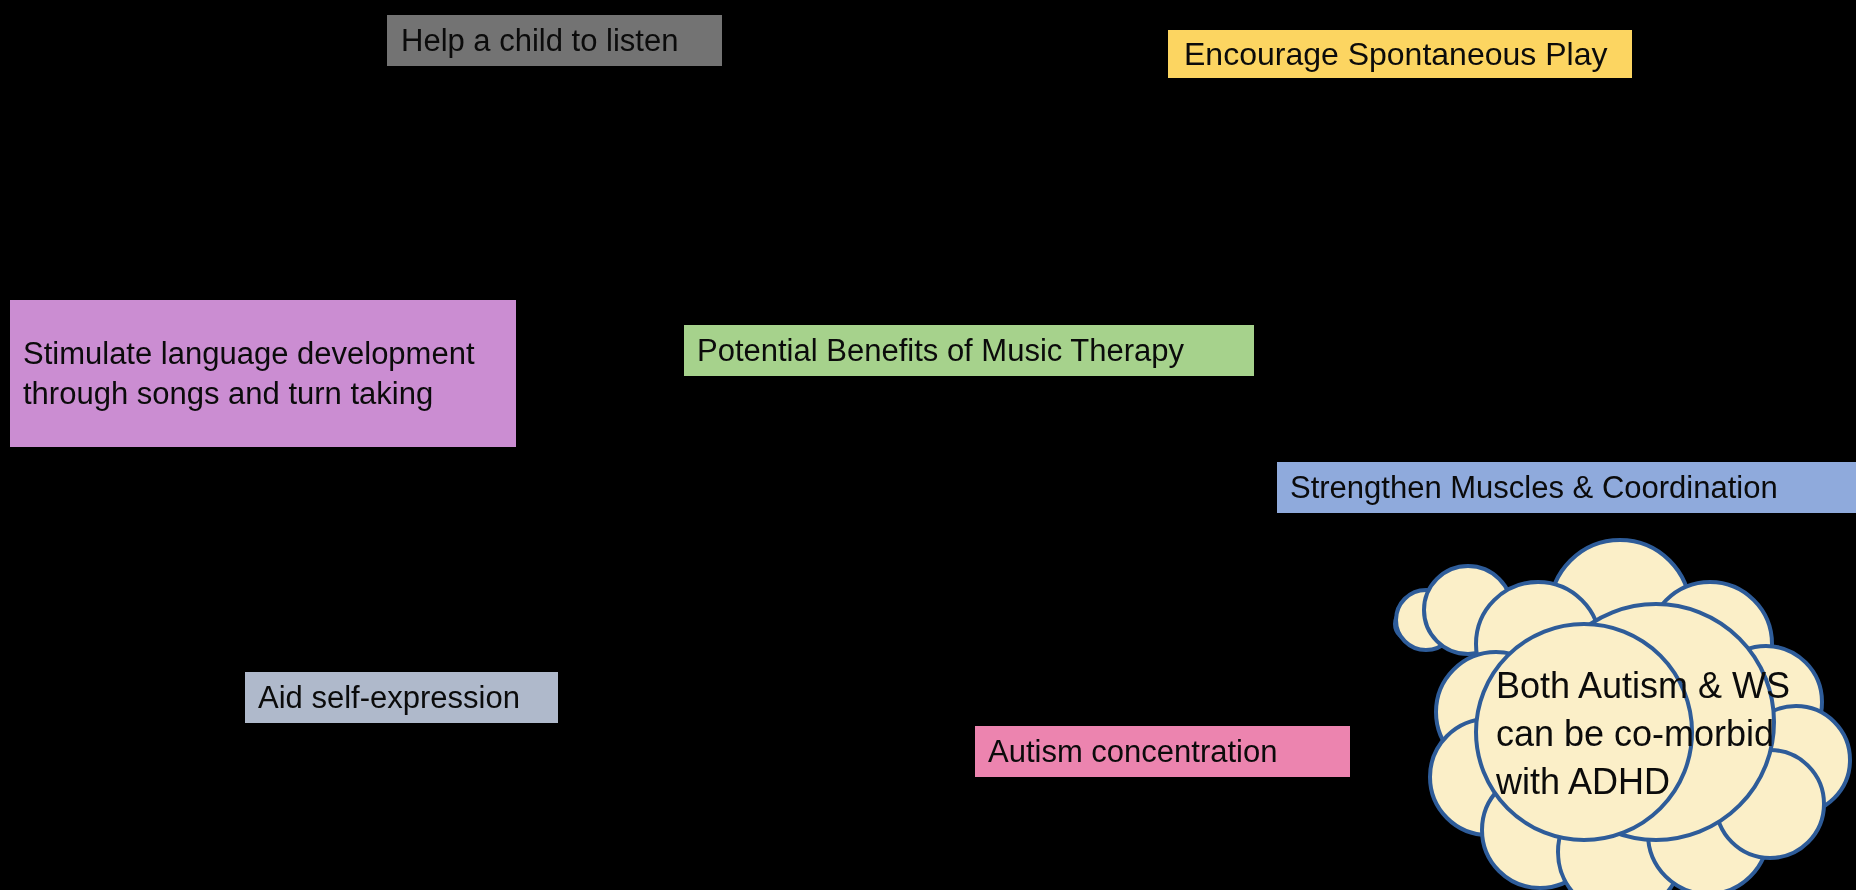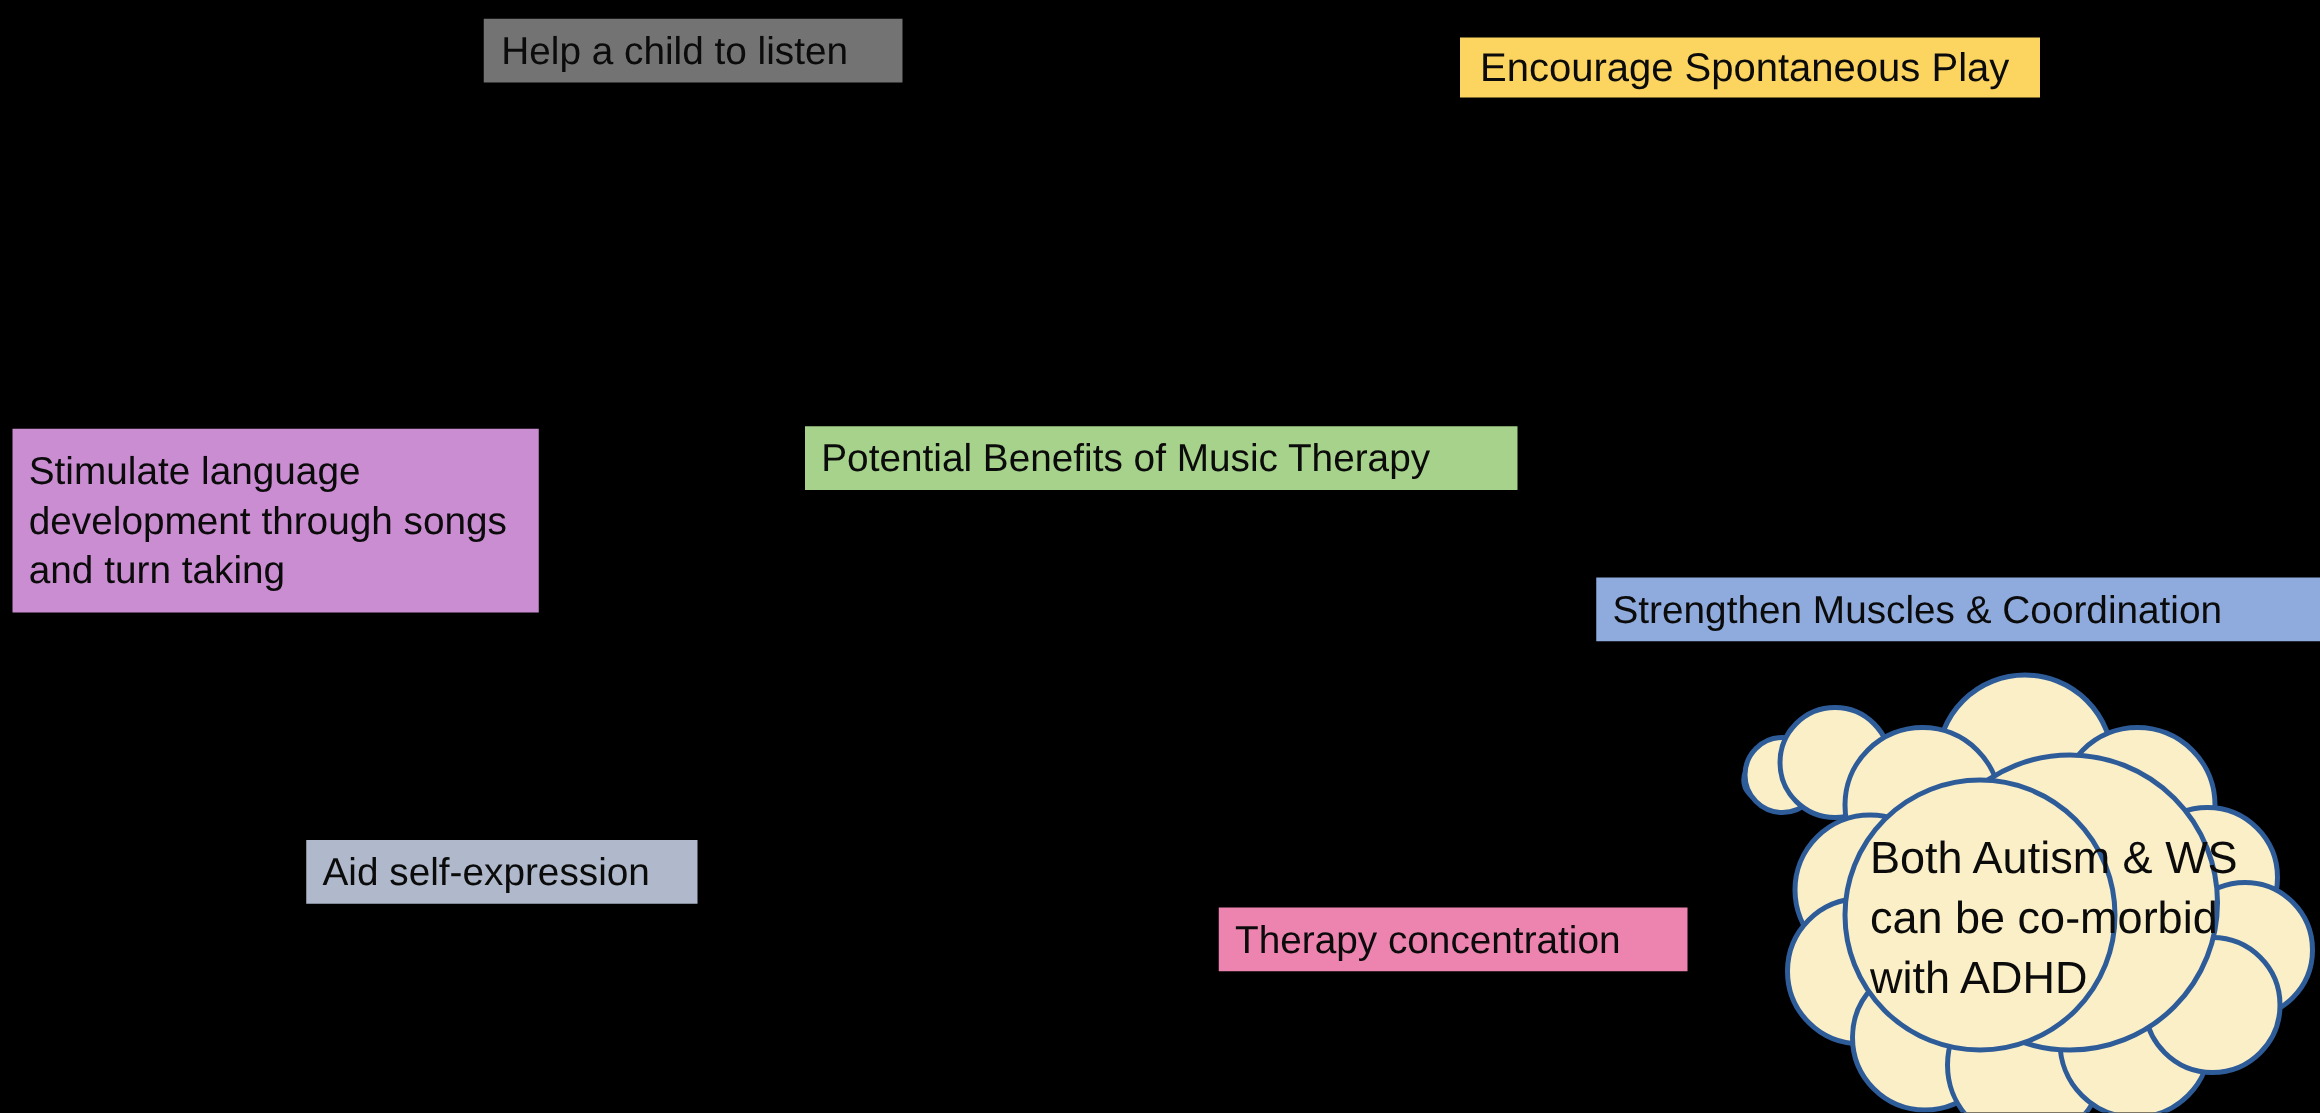--- a/index.html
+++ b/index.html
@@ -33,33 +33,31 @@
     font-size:31px;
     padding-left:14px;
   }
   #node-play {
     left:1168px; top:30px; width:464px; height:48px;
     background:#FCD561;
     font-size:32px;
     padding-left:16px;
   }
   #node-language {
-    left:10px; top:300px; width:421px; height:147px;
+    left:10px; top:300px; width:506px; height:147px;
     background:#CB8DD2;
     font-size:31px;
     padding-left:13px;
     align-items:center;
-    margin-top:43px;
   }
   #node-benefits {
-    left:644px; top:325px; width:570px; height:51px;
+    left:684px; top:325px; width:570px; height:51px;
     background:#A6D28C;
     font-size:31px;
     padding-left:13px;
-    margin-top:16px;
   }
   #node-muscles {
     left:1277px; top:462px; width:600px; height:51px;
     background:#8FAADC;
     font-size:31px;
     padding-left:13px;
   }
   #node-selfexp {
     left:245px; top:672px; width:313px; height:51px;
     background:#AFB9CB;
@@ -114,21 +112,21 @@
 
   <div class="node single" id="node-muscles" style="background: rgb(143, 170, 220);">
     <span>Strengthen Muscles &amp; Coordination</span>
   </div>
 
   <div class="node single" id="node-selfexp" style="background: rgb(175, 185, 203);">
     <span>Aid self-expression</span>
   </div>
 
   <div class="node single" id="node-concentration" style="background: rgb(236, 132, 175);">
-    <span>Therapy concentration</span>
+    <span>Autism concentration</span>
   </div>
 
   <div id="cloud-wrap">
     <svg viewBox="0 0 468 338" xmlns="http://www.w3.org/2000/svg" aria-hidden="true">
       <g fill="#FBEFC8" stroke="#2E5C99" stroke-width="4" stroke-linejoin="round">
 
         <circle cx="23" cy="72" r="16"></circle>
         <circle cx="38" cy="68" r="30"></circle>
         <circle cx="80" cy="58" r="44"></circle>
 

